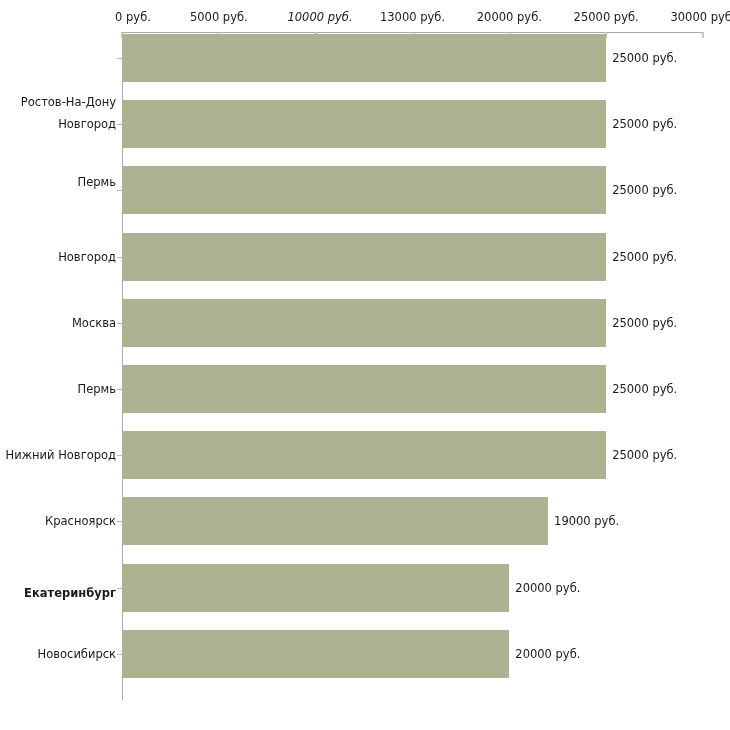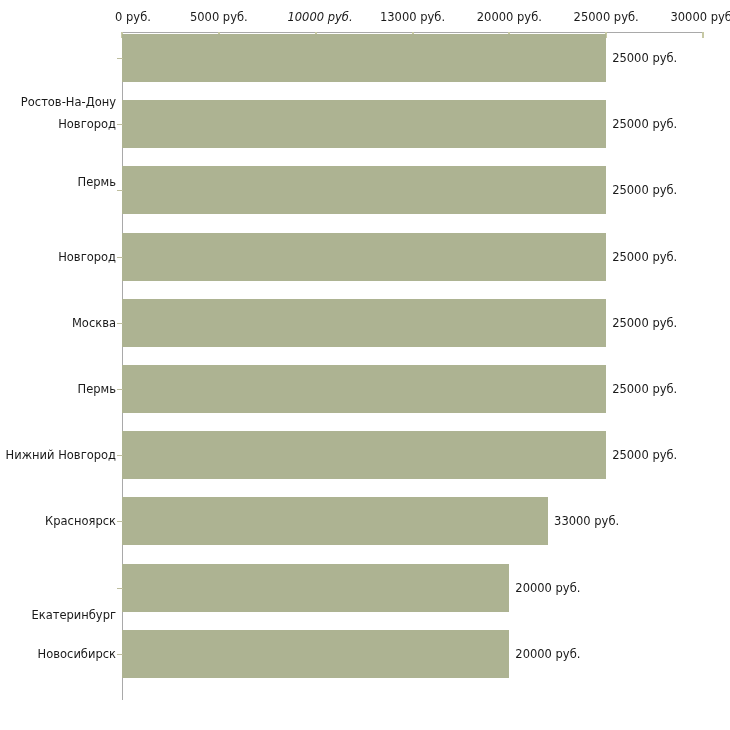--- a/index.html
+++ b/index.html
@@ -132,24 +132,24 @@
       <div class="cat-tick" style="top: 389px;"></div>
       <div class="cat-label" style="top: 382px;">Пермь</div>
       <div class="bar-value-label" style="left: 612.167px; top: 382px;">25000 руб.</div>
       <div class="bar" title="Нижний Новгород — 25000 руб." style="left: 122px; top: 431.2px; width: 484.167px; height: 48px; background: rgb(173, 179, 146);"></div>
       <div class="cat-tick" style="top: 455.2px;"></div>
       <div class="cat-label" style="top: 448.2px;">Нижний Новгород</div>
       <div class="bar-value-label" style="left: 612.167px; top: 448.2px;">25000 руб.</div>
       <div class="bar" title="Красноярск — 22000 руб." style="left: 122px; top: 497.4px; width: 426.067px; height: 48px; background: rgb(173, 179, 146);"></div>
       <div class="cat-tick" style="top: 521.4px;"></div>
       <div class="cat-label" style="top: 514.4px;">Красноярск</div>
-      <div class="bar-value-label" style="left: 554.067px; top: 514.4px;">33000 руб.</div>
+      <div class="bar-value-label" style="left: 554.067px; top: 514.4px;">19000 руб.</div>
       <div class="bar" title="Екатеринбург — 20000 руб." style="left: 122px; top: 563.6px; width: 387.333px; height: 48px; background: rgb(173, 179, 146);"></div>
       <div class="cat-tick" style="top: 587.6px;"></div>
-      <div class="cat-label" style="top: 608px;">Екатеринбург</div>
+      <div class="cat-label" style="top: 586px; font-weight: bold;">Екатеринбург</div>
       <div class="bar-value-label" style="left: 515.333px; top: 580.6px;">20000 руб.</div>
       <div class="bar" title="Новосибирск — 20000 руб." style="left: 122px; top: 629.8px; width: 387.333px; height: 48px; background: rgb(173, 179, 146);"></div>
       <div class="cat-tick" style="top: 653.8px;"></div>
       <div class="cat-label" style="top: 646.8px; margin-left: 36px;">Новосибирск</div>
       <div class="bar-value-label" style="left: 515.333px; top: 646.8px;">20000 руб.</div>
     </div>
 
 </div>
 
 </body></html>

